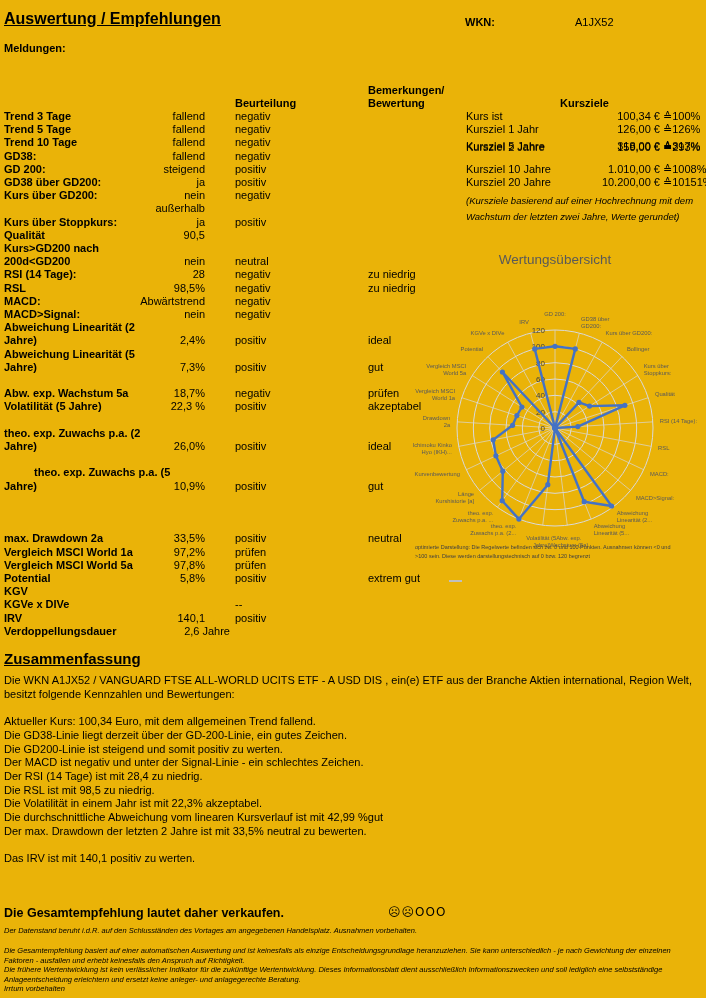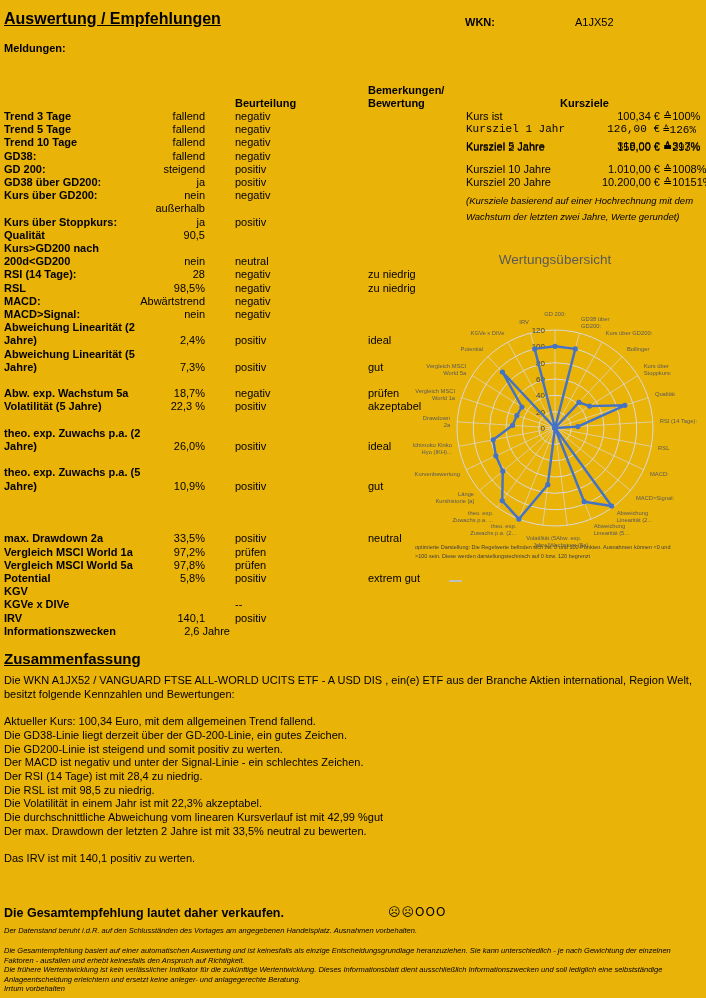--- a/index.html
+++ b/index.html
@@ -161,21 +161,21 @@
       </div>
       <div class="mrow" style="top: 316.8px;">
         <span class="lbl">theo. exp. Zuwachs p.a. (2</span>
       </div>
       <div class="mrow" style="top: 330px;">
         <span class="lbl">Jahre)</span>
         <span class="val">26,0%</span>
         <span class="rat">positiv</span>
         <span class="nte">ideal</span>
       </div>
-      <div class="mrow" style="top: 356.4px;">
+      <div class="mrow" style="top: 356.4px; margin-left: 30px;">
         <span class="lbl">theo. exp. Zuwachs p.a. (5</span>
       </div>
       <div class="mrow" style="top: 369.6px;">
         <span class="lbl">Jahre)</span>
         <span class="val">10,9%</span>
         <span class="rat">positiv</span>
         <span class="nte">gut</span>
       </div>
       <div class="mrow" style="top: 422.4px;">
         <span class="lbl">max. Drawdown 2a</span>
@@ -205,31 +205,31 @@
       <div class="mrow" style="top: 488.4px;">
         <span class="lbl">KGVe x DIVe</span>
         <span class="rat">--</span>
       </div>
       <div class="mrow" style="top: 501.6px;">
         <span class="lbl">IRV</span>
         <span class="val">140,1</span>
         <span class="rat">positiv</span>
       </div>
       <div class="mrow" style="top: 514.8px;">
-        <span class="lbl">Informationszwecken</span>
+        <span class="lbl">Verdoppellungsdauer</span>
         <span class="val wide">2,6 Jahre</span>
       </div>
     </div>
   <div id="kz-rows">
       <div class="kzrow" style="top: 0px; padding-left: 40px;">
         <span class="klbl">Kurs ist</span>
         <span class="kamt">100,34 €</span>
         <span class="kpct">≙100%</span>
       </div>
-      <div class="kzrow" style="top: 13.2px; font-family: Liberation Mono, monospace;">
+      <div class="kzrow" style="top: 13.2px;">
         <span class="klbl">Kursziel 1 Jahr</span>
         <span class="kamt">126,00 €</span>
         <span class="kpct">≙126%</span>
       </div>
       <div class="kzrow" style="top: 31px;">
         <span class="klbl">Kursziel 2 Jahre</span>
         <span class="kamt">159,00 €</span>
         <span class="kpct">≙293%</span>
       </div>
       <div class="kzrow" style="top: 30px; text-decoration: underline;">

